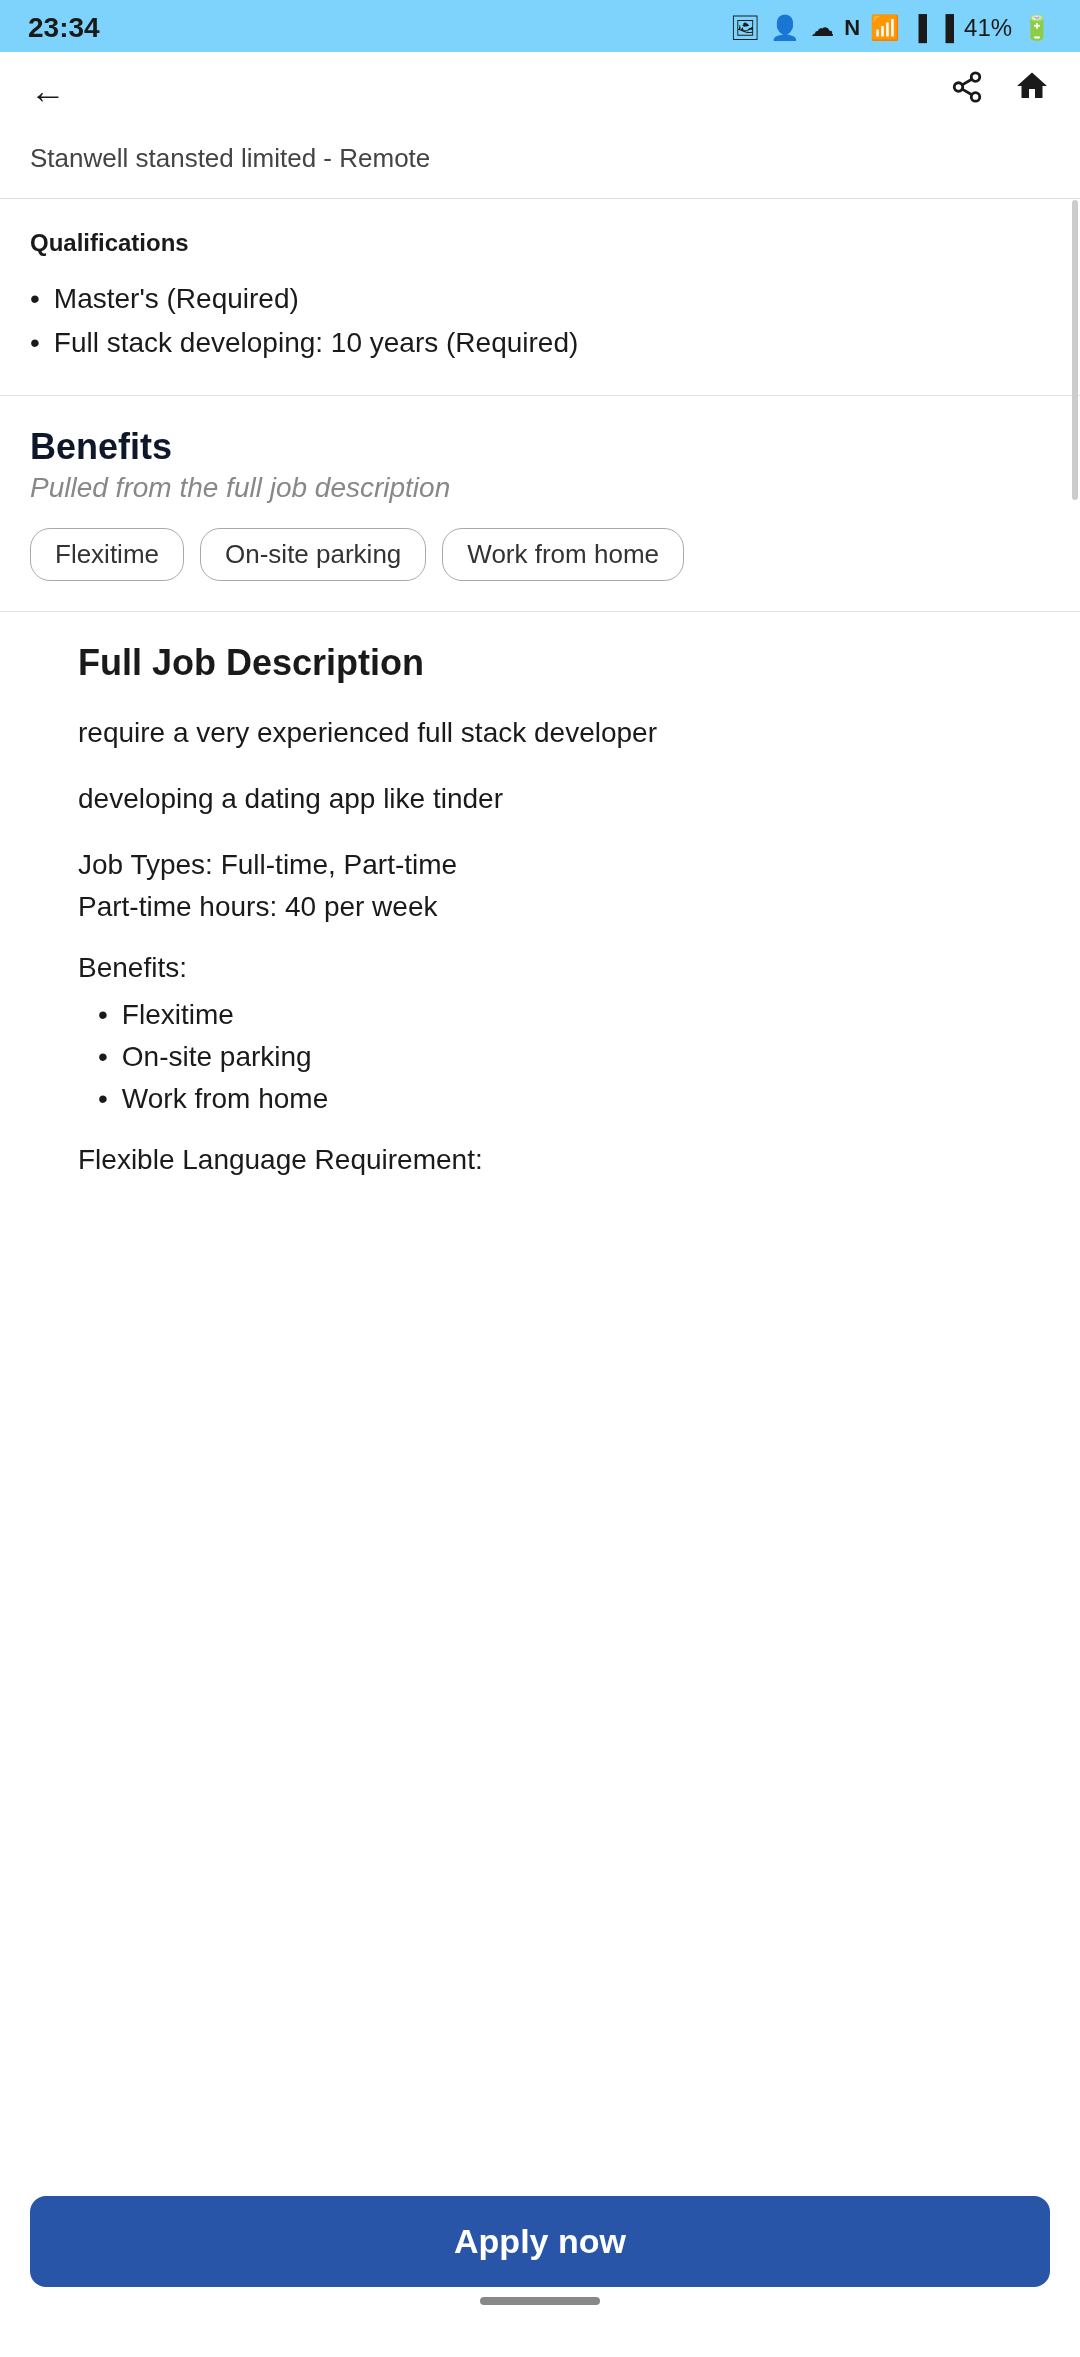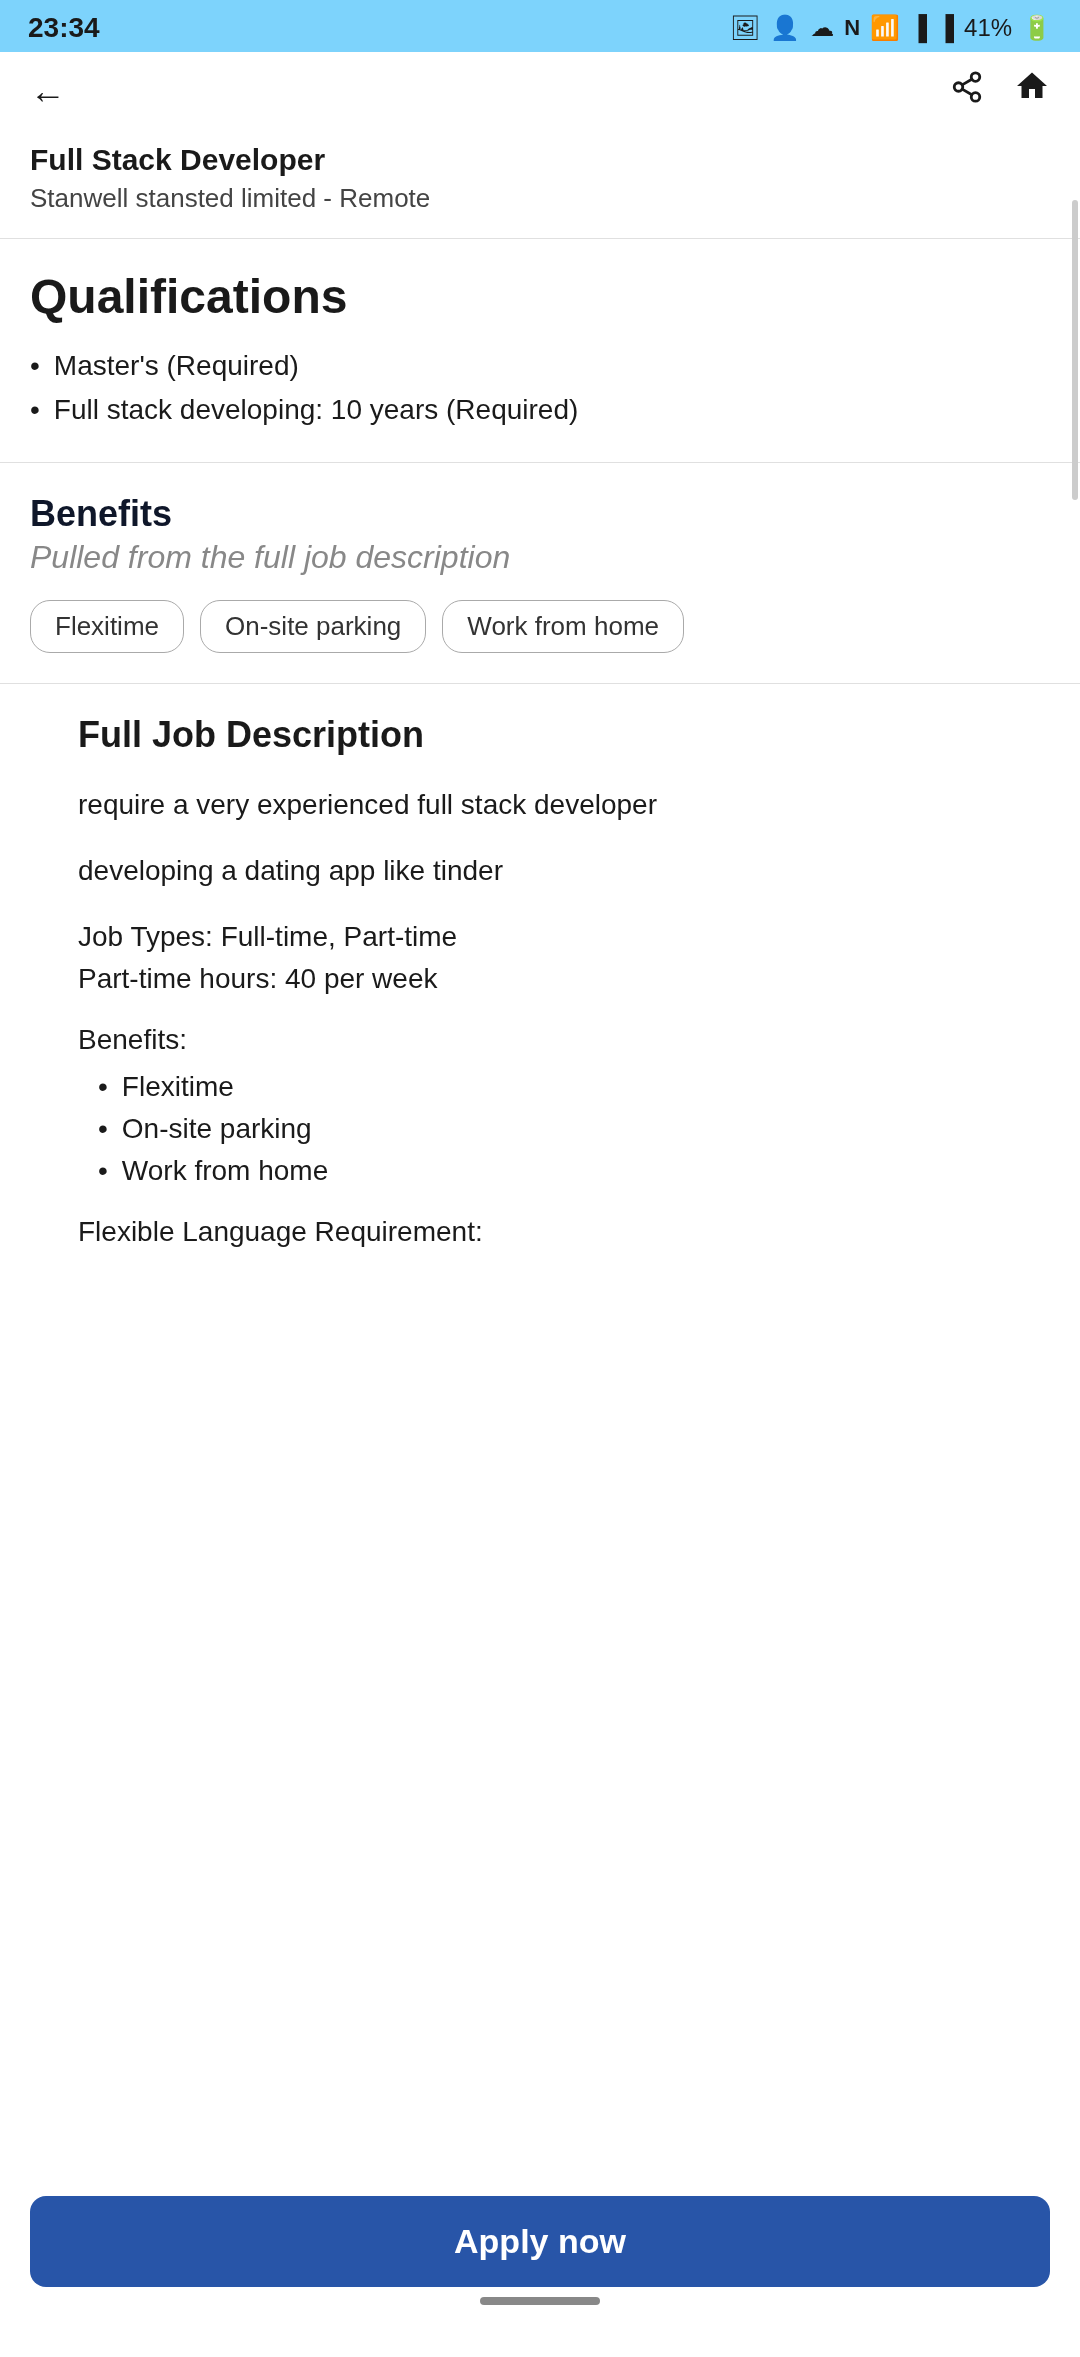--- a/index.html
+++ b/index.html
@@ -85,21 +85,21 @@
       color: #444444;
     }
 
     
     .section {
       padding: 30px 30px;
       border-bottom: 1px solid #e0e0e0;
     }
 
     .section-title {
-      font-size: 48px;
+      font-size: 24px;
       font-weight: 700;
       color: #1a1a1a;
       margin-bottom: 20px;
     }
 
     .bullet-list {
       list-style: none;
       padding: 0;
     }
 
@@ -127,21 +127,21 @@
     }
 
     .benefits-section .section-title {
       font-size: 36px;
       font-weight: 700;
       color: #0f172a;
       margin-bottom: 4px;
     }
 
     .benefits-subtitle {
-      font-size: 32px;
+      font-size: 28px;
       color: #888888;
       font-style: italic;
       margin-bottom: 24px;
     }
 
     .benefits-tags {
       display: flex;
       flex-wrap: wrap;
       gap: 16px;
     }
@@ -296,21 +296,20 @@
     </span>
     <span style="font-size:36px;">
       <svg width="36" height="36" viewBox="0 0 24 24" fill="#1a1a1a">
         <path d="M10 20v-6h4v6h5v-8h3L12 3 2 12h3v8z"></path>
       </svg>
     </span>
   </div>
 </div>
 
 <div class="job-header">
-  <div class="job-title">Full Stack Developer</div>
   <div class="job-company">Stanwell stansted limited - Remote</div>
 </div>
 
 <div class="section">
   <div class="section-title">Qualifications</div>
   <ul class="bullet-list">
     <li>
         <span>Master's (Required)</span>
       </li>
     <li>

